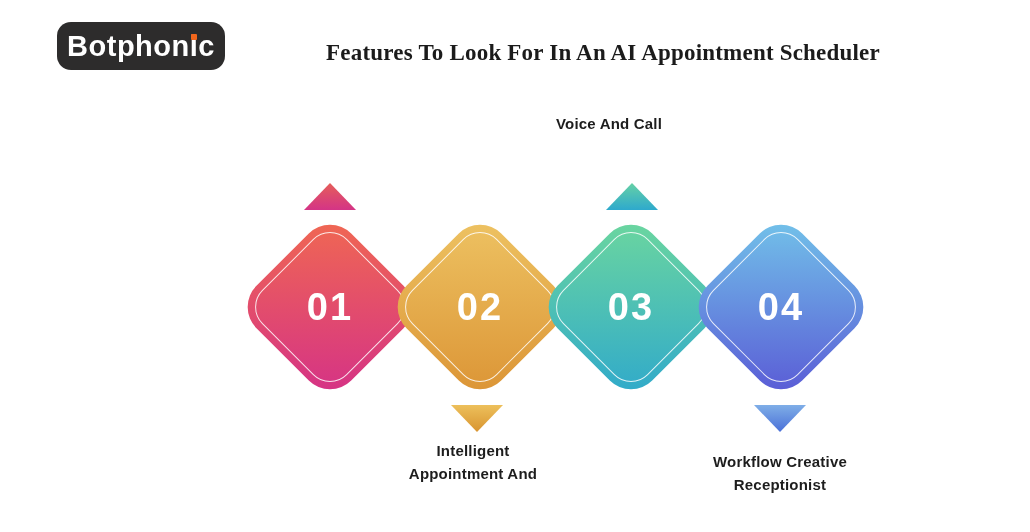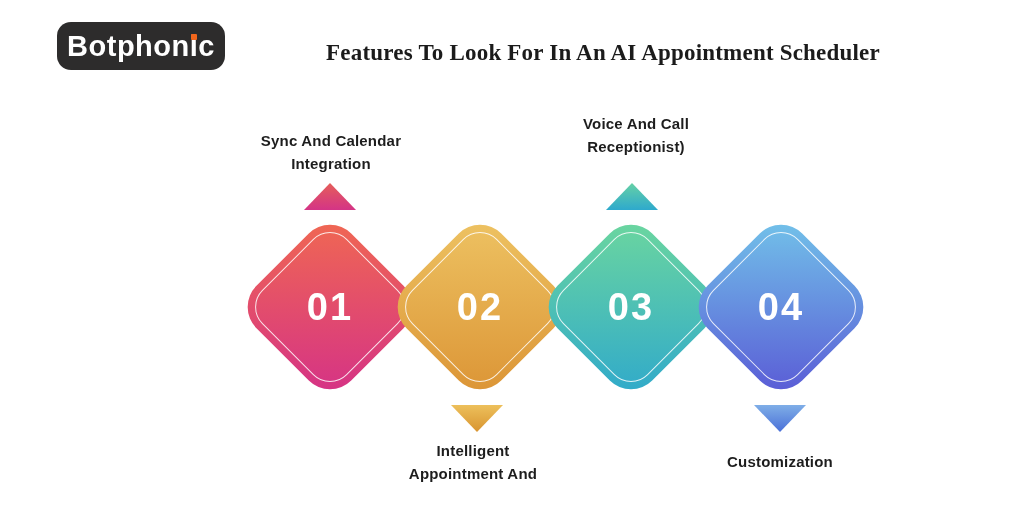--- a/index.html
+++ b/index.html
@@ -100,21 +100,21 @@
     position: absolute;
     text-align: center;
     font-size: 15px;
     font-weight: 700;
     color: #1D1D1D;
     line-height: 1.5;
     letter-spacing: 0.2px;
   }
   .l1 { left: 161px; top: 130px; width: 260px; }
   .l2 { left: 313px; top: 440px; width: 240px; }
-  .l3 { left: 476px; top: 113px; width: 240px; text-align: center; }
+  .l3 { left: 449px; top: 113px; width: 240px; text-align: center; }
   .l4 { left: 610px; top: 451px; width: 260px; }
 </style>
 </head>
 <body>
 
 <div class="canvas">
 
   <div class="logo" style="background: rgb(45, 44, 44); color: rgb(255, 255, 255);">
     <span>Botphon</span>
       <span class="logo-i">i</span>
@@ -142,29 +142,25 @@
     <div class="num-wrap">
       <span class="num">04</span>
     </div>
   </div>
 
   <div class="tri up t1" style="background: linear-gradient(rgb(229, 94, 89), rgb(212, 52, 134));"></div>
   <div class="tri down t2" style="background: linear-gradient(rgb(237, 192, 91), rgb(216, 148, 48));"></div>
   <div class="tri up t3" style="background: linear-gradient(rgb(102, 209, 165), rgb(46, 169, 205));"></div>
   <div class="tri down t4" style="background: linear-gradient(rgb(127, 174, 231), rgb(74, 112, 216));"></div>
 
-  <div class="flabel l1">
-    <div>Sync And Calendar</div>
-    <div>Integration</div>
-  </div>
   <div class="flabel l2">
     <div>Intelligent</div>
     <div>Appointment And</div>
   </div>
   <div class="flabel l3">
     <div>Voice And Call</div>
-    <div>Receptionist)</div>
   </div>
   <div class="flabel l4">
-    <div>Customization</div>
+    <div>Workflow Creative</div>
+    <div>Receptionist</div>
   </div>
 
 </div>
 
 </body></html>

